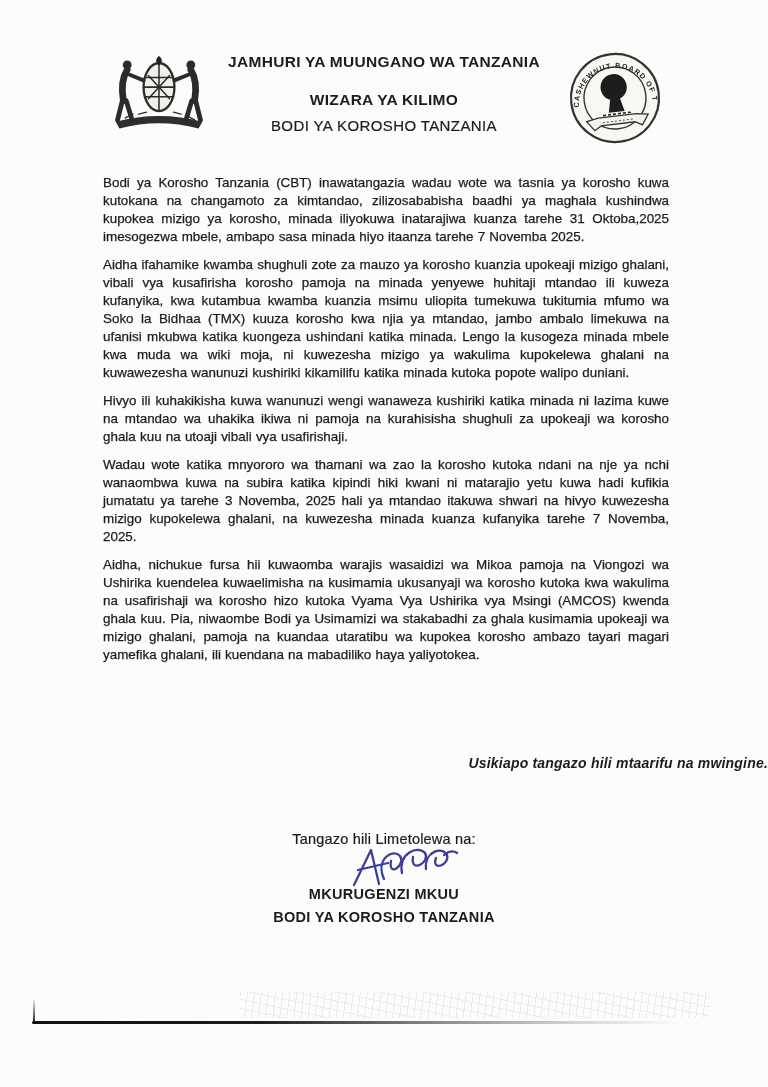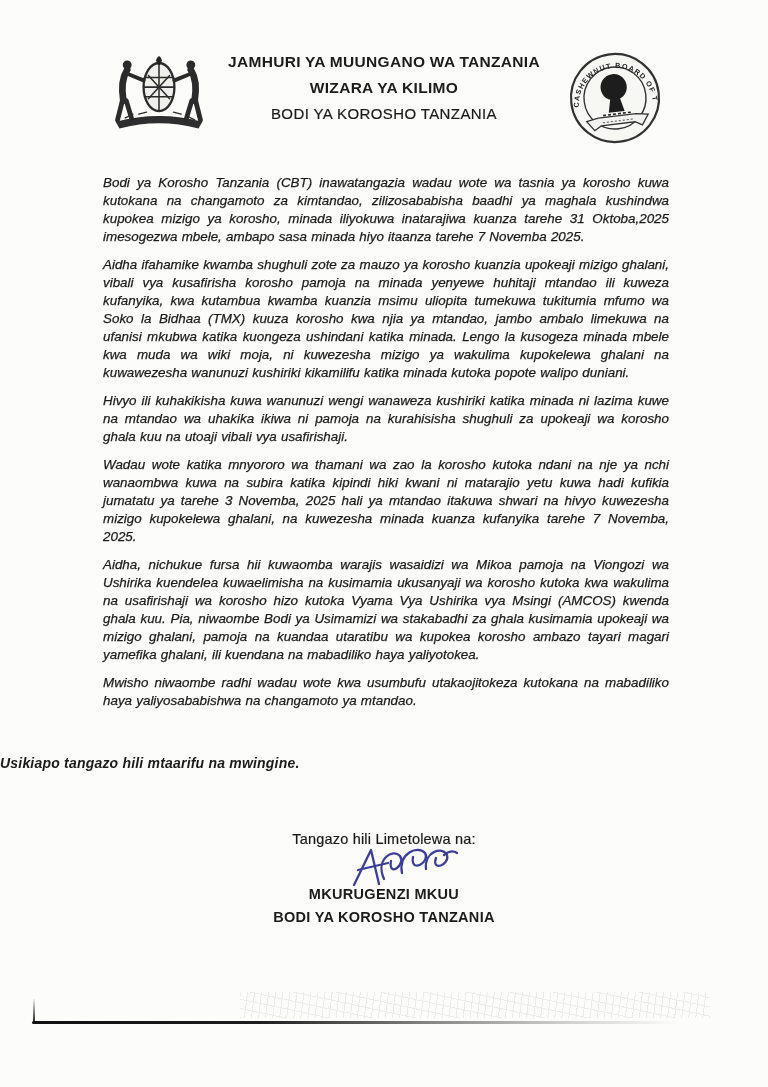--- a/index.html
+++ b/index.html
@@ -11,31 +11,31 @@
     background:#fcfcfb;
     color:#1c1c1c;
     font-family:"Liberation Sans", sans-serif;
     overflow:hidden;
   }
   
   .coa { position:absolute; left:106px; top:48px; width:106px; height:84px; }
   .seal { position:absolute; left:567px; top:50px; width:96px; height:96px; transform:rotate(-7deg); }
   .head-text { position:absolute; top:53px; left:0; right:0; text-align:center; }
   .head-line1 { font-size:15.5px; font-weight:bold; letter-spacing:.3px; }
-  .head-line2 { font-size:15.5px; font-weight:bold; letter-spacing:.3px; margin-top:8px; }
+  .head-line2 { font-size:15.5px; font-weight:bold; letter-spacing:.3px; margin-top:20px; }
   .head-line3 { font-size:15px; font-weight:normal; letter-spacing:.4px; margin-top:8px; -webkit-text-stroke:.2px #1c1c1c; }
   .doc-title { position:absolute; top:138px; left:0; right:0; text-align:center;
                font-size:15.5px; font-weight:bold; letter-spacing:.2px; }
   
   .content { position:absolute; top:174px; left:103px; width:566px; }
   .content p {
     font-size:13.4px; line-height:18px; text-align:justify;
-    margin-bottom:10px; -webkit-text-stroke:.25px #1c1c1c; word-spacing:.5px;font-style:italic;
+    margin-bottom:10px; -webkit-text-stroke:.25px #1c1c1c; word-spacing:.5px;
   }
-  .emphasis { position:absolute; top:755px; left:0; right:0; text-align:left;
+  .emphasis { position:absolute; top:755px; left:0; right:0; text-align:right;
               font-size:14px; font-weight:bold; font-style:italic; letter-spacing:.2px; }
   
   .closing { position:absolute; top:831px; left:0; right:0; text-align:center; }
   .issued-label { font-size:14.5px; -webkit-text-stroke:.2px #1c1c1c; letter-spacing:.2px; }
   .sig { display:block; margin:-4px auto -8px; transform:translateX(22px); }
   .sign-line { font-size:14.5px; font-weight:bold; letter-spacing:.3px; line-height:23px;text-align:center; }
   
   .scan-v { position:absolute; left:33px; top:999px; width:2px; height:25px;
             background:linear-gradient(to bottom, rgba(30,30,30,.05), #151515); }
   .scan-h { position:absolute; left:32px; top:1021px; width:648px; height:3px; border-radius:2px;
@@ -103,21 +103,20 @@
     <div class="head-line3">BODI YA KOROSHO TANZANIA</div>
   </div>
 
 
   <div class="content">
     <p>Bodi ya Korosho Tanzania (CBT) inawatangazia wadau wote wa tasnia ya korosho kuwa kutokana na changamoto za kimtandao, zilizosababisha baadhi ya maghala kushindwa kupokea mizigo ya korosho, minada iliyokuwa inatarajiwa kuanza tarehe 31 Oktoba,2025 imesogezwa mbele, ambapo sasa minada hiyo itaanza tarehe 7 Novemba 2025.</p>
     <p>Aidha ifahamike kwamba shughuli zote za mauzo ya korosho kuanzia upokeaji mizigo ghalani, vibali vya kusafirisha korosho pamoja na minada yenyewe huhitaji mtandao ili kuweza kufanyika, kwa kutambua kwamba kuanzia msimu uliopita tumekuwa tukitumia mfumo wa Soko la Bidhaa (TMX) kuuza korosho kwa njia ya mtandao, jambo ambalo limekuwa na ufanisi mkubwa katika kuongeza ushindani katika minada. Lengo la kusogeza minada mbele kwa muda wa wiki moja, ni kuwezesha mizigo ya wakulima kupokelewa ghalani na kuwawezesha wanunuzi kushiriki kikamilifu katika minada kutoka popote walipo duniani.</p>
     <p>Hivyo ili kuhakikisha kuwa wanunuzi wengi wanaweza kushiriki katika minada ni lazima kuwe na mtandao wa uhakika ikiwa ni pamoja na kurahisisha shughuli za upokeaji wa korosho ghala kuu na utoaji vibali vya usafirishaji.</p>
     <p>Wadau wote katika mnyororo wa thamani wa zao la korosho kutoka ndani na nje ya nchi wanaombwa kuwa na subira katika kipindi hiki kwani ni matarajio yetu kuwa hadi kufikia jumatatu ya tarehe 3 Novemba, 2025 hali ya mtandao itakuwa shwari na hivyo kuwezesha mizigo kupokelewa ghalani, na kuwezesha minada kuanza kufanyika tarehe 7 Novemba, 2025.</p>
     <p>Aidha, nichukue fursa hii kuwaomba warajis wasaidizi wa Mikoa pamoja na Viongozi wa Ushirika kuendelea kuwaelimisha na kusimamia ukusanyaji wa korosho kutoka kwa wakulima na usafirishaji wa korosho hizo kutoka Vyama Vya Ushirika vya Msingi (AMCOS) kwenda ghala kuu. Pia, niwaombe Bodi ya Usimamizi wa stakabadhi za ghala kusimamia upokeaji wa mizigo ghalani, pamoja na kuandaa utaratibu wa kupokea korosho ambazo tayari magari yamefika ghalani, ili kuendana na mabadiliko haya yaliyotokea.</p>
-    <p>Mwisho niwaombe radhi wadau wote kwa usumbufu utakaojitokeza kutokana na mabadiliko haya yaliyosababishwa na changamoto ya mtandao.</p>
   </div>
 
   <div class="emphasis">Usikiapo tangazo hili mtaarifu na mwingine.</div>
 
   <div class="closing">
     <div class="issued-label">Tangazo hili Limetolewa na:</div>
     <svg class="sig" width="116" height="48" viewBox="0 0 116 48" aria-hidden="true">
       <g stroke="#3c3f99" stroke-width="2.3" fill="none" stroke-linecap="round" stroke-linejoin="round">
         <path d="M6 42 L23 7 L31 41"></path>
         <path d="M10 27 L40 20"></path>

